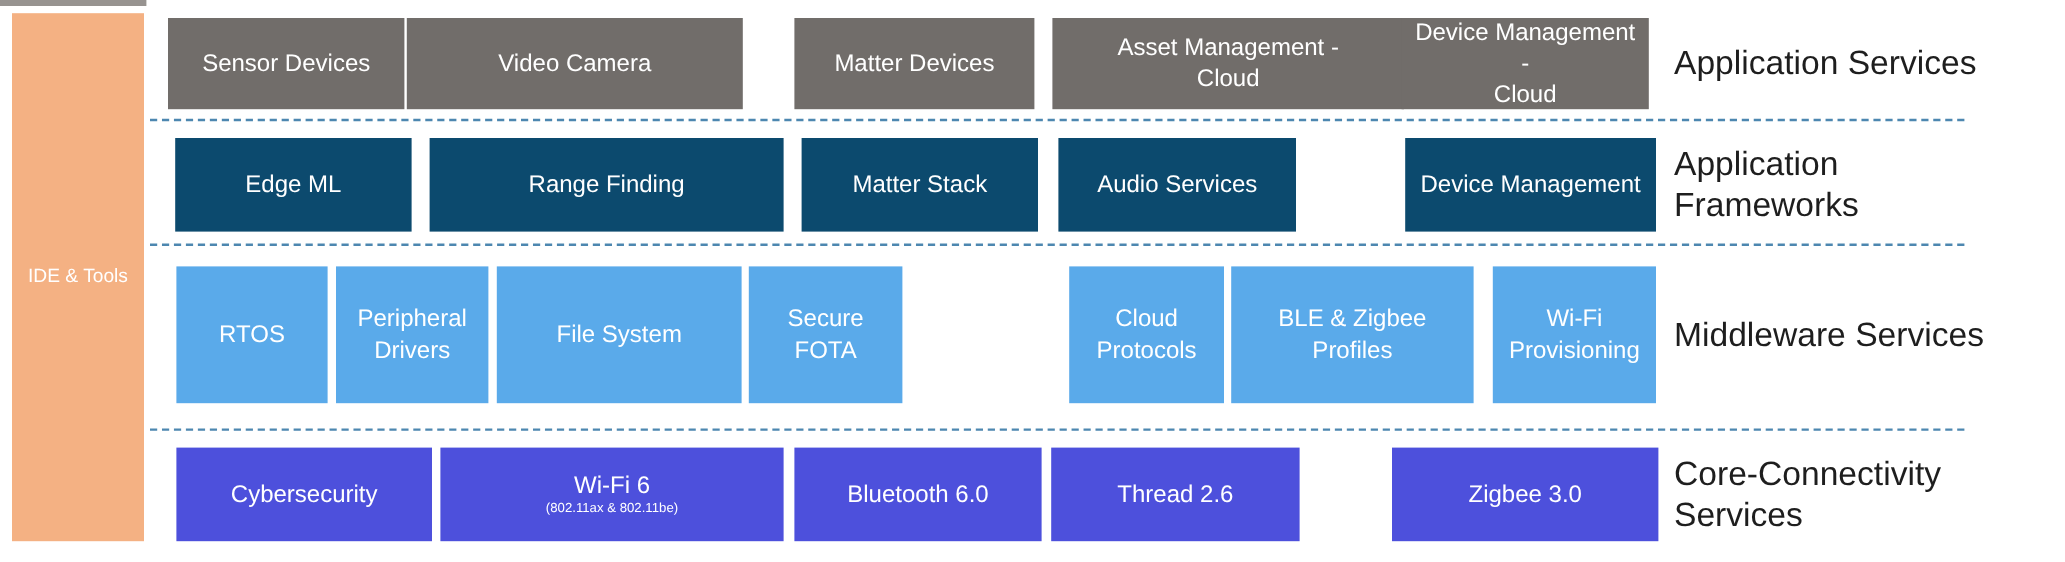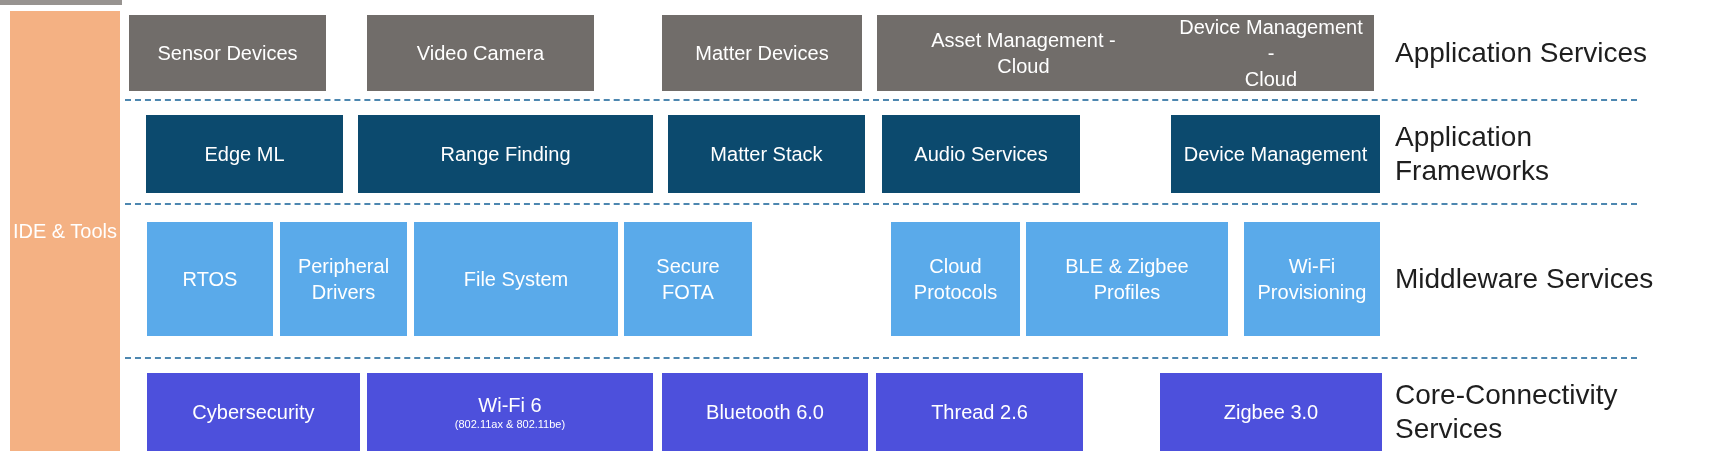--- a/index.html
+++ b/index.html
@@ -5,36 +5,36 @@
   html,body{margin:0;padding:0;background:#ffffff;}
   body{font-family:"Liberation Sans",sans-serif;}
   .canvas{position:relative;width:1721px;height:468px;background:#ffffff;overflow:hidden;}
 
   
   .strip{position:absolute;left:0;top:0;width:122px;height:5px;background:#979390;}
 
   
   .ide{position:absolute;left:10px;top:11px;width:110px;height:440px;background:#F4B183;
        color:#ffffff;display:flex;align-items:center;justify-content:center;
-       font-size:20px;text-align:center;}
+       font-size:16px;text-align:center;}
 
   
   .sep{position:absolute;left:125px;width:1512px;height:0;border-top:2px dashed #4D87B0;}
   .sep1{top:99px}.sep2{top:203px}.sep3{top:357px}
 
   
   .block{position:absolute;display:flex;flex-direction:column;align-items:center;justify-content:center;
          text-align:center;color:#ffffff;font-size:20px;line-height:1.3;white-space:pre-line;
          box-sizing:border-box;padding:4px 10px;}
   .block .sub{font-size:11px;line-height:1.2;}
 
   
   .r1{top:15px;height:76px;background:#716D6A;}
-  .r1.b1{left:129px;width:197px}
-  .r1.b2{left:367px;width:227px}
+  .r1.b1{left:140px;width:197px}
+  .r1.b2{left:339px;width:280px}
   .r1.b3{left:662px;width:200px}
   .r1.b4{left:877px;width:293px}
   .r1.b5{left:1168px;width:206px}
 
   
   .r2{top:115px;height:78px;background:#0c4a6e;}
   .r2.b1{left:146px;width:197px}
   .r2.b2{left:358px;width:295px}
   .r2.b3{left:668px;width:197px}
   .r2.b4{left:882px;width:198px}

